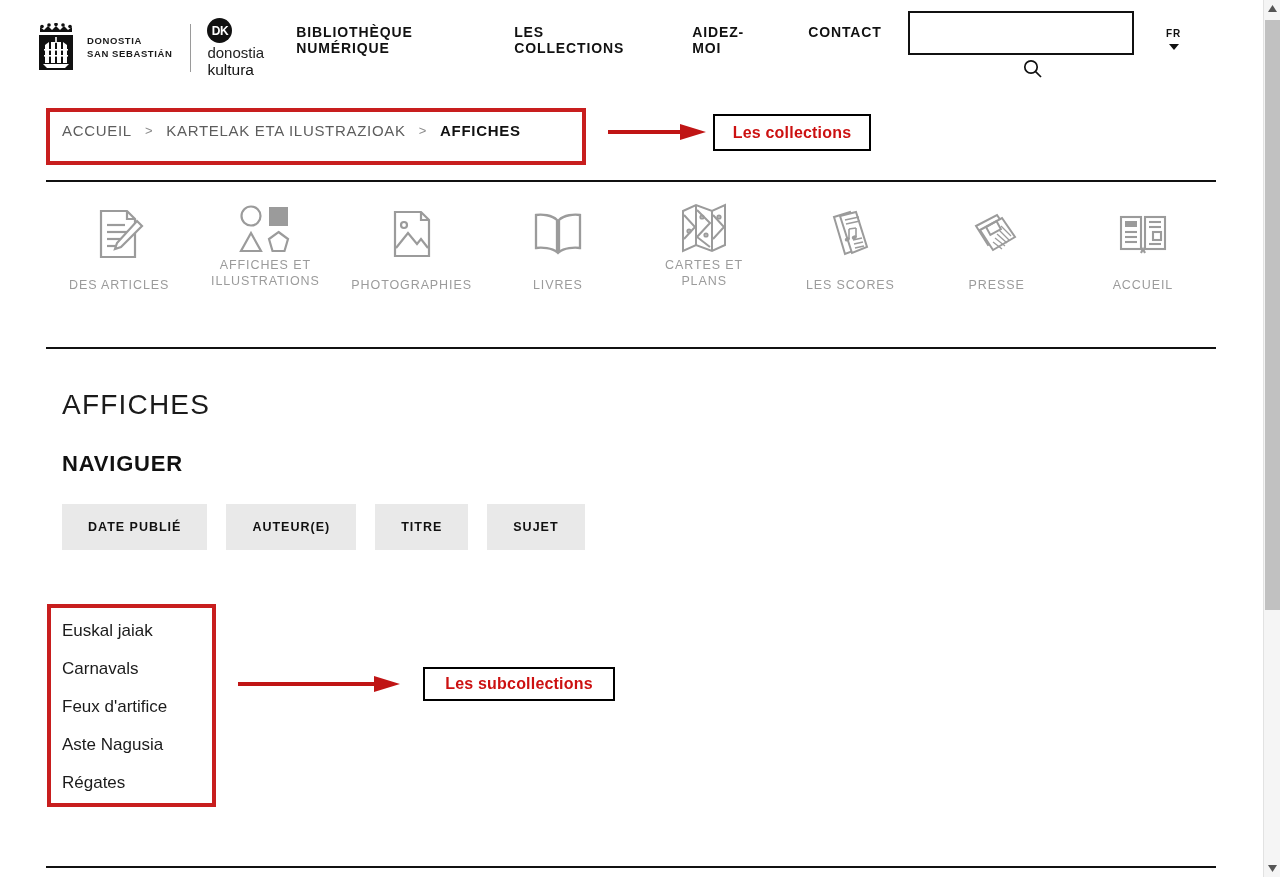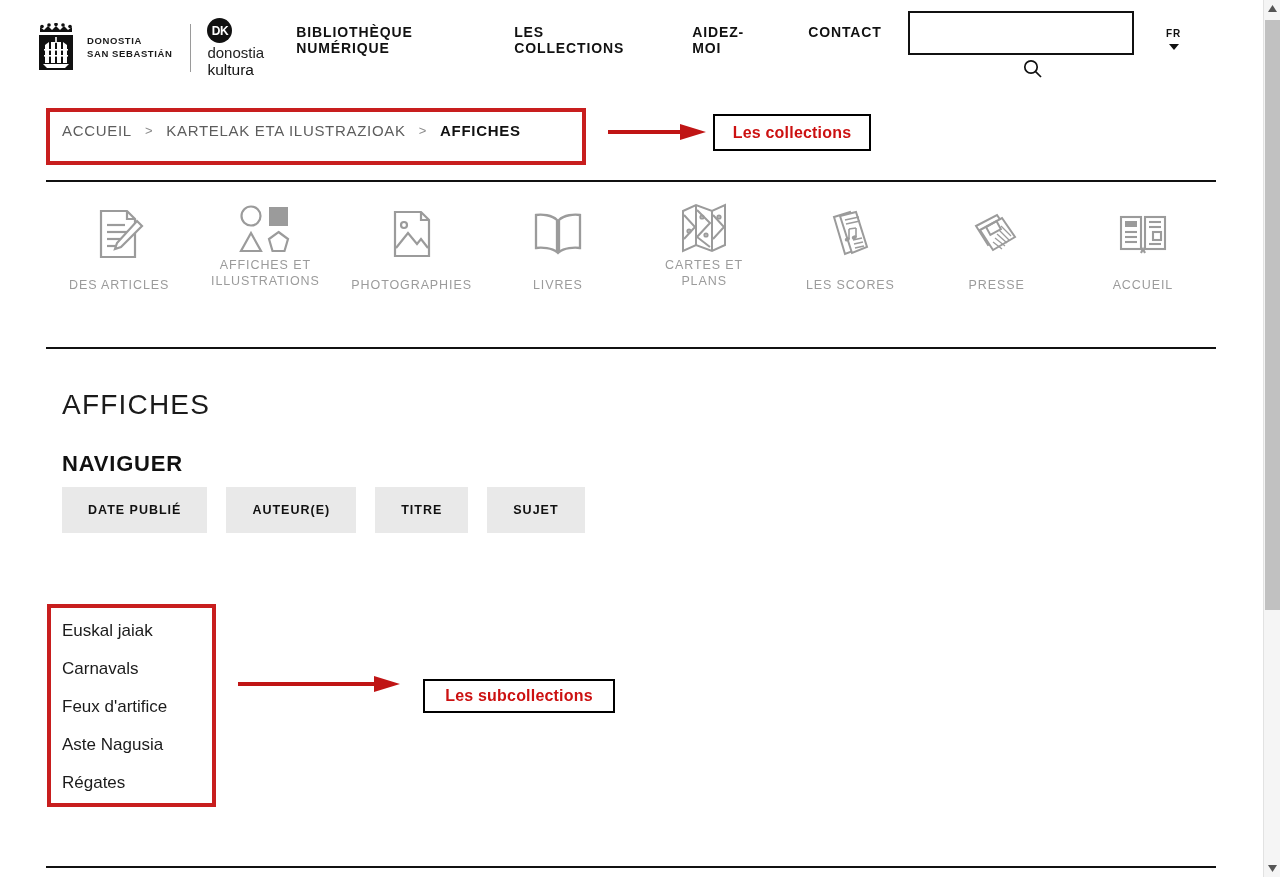--- a/index.html
+++ b/index.html
@@ -206,21 +206,21 @@
   .navtitle {
     position: absolute;
     left: 62px; top: 451px;
     font-size: 22px;
     font-weight: bold;
     letter-spacing: 0.8px;
     color: #111;
   }
   .facets {
     position: absolute;
-    left: 62px; top: 487px;
+    left: 62px; top: 504px;
     display: flex;
   }
   .facet {
     height: 46px;
     background: #e9e9e9;
     color: #111;
     font-size: 12.5px;
     font-weight: bold;
     letter-spacing: 1px;
     display: flex; align-items: center; justify-content: center;
@@ -519,21 +519,21 @@
   </div>
 
   <div class="anno-rect" style="left:47px; top:604px; width:169px; height:203px;"></div>
 
   <div class="anno-arrow" style="left:238px; top:675px;">
     <svg width="164" height="18" viewBox="0 0 164 18">
       <line x1="0" y1="9" x2="138" y2="9" stroke="#c01515" stroke-width="4"></line>
       <polygon points="136,1 162,9 136,17" fill="#c01515"></polygon>
     </svg>
   </div>
-  <div class="anno-box" style="left:423px; top:667px; width:192px; height:34px; font-size:16px;margin-top:12px;">Les subcollections</div>
+  <div class="anno-box" style="left:423px; top:667px; width:192px; height:34px; font-size:16px;">Les subcollections</div>
 
   <div class="rule" style="top:866px; background:#111; height:2px;"></div>
  </div>
 
  <div class="scrollbar">
    <div class="sb-arrow up">
      <svg width="9" height="7" viewBox="0 0 9 7">
           <polygon points="4.5,0 9,7 0,7" fill="#555"></polygon>
         </svg>
    </div>

